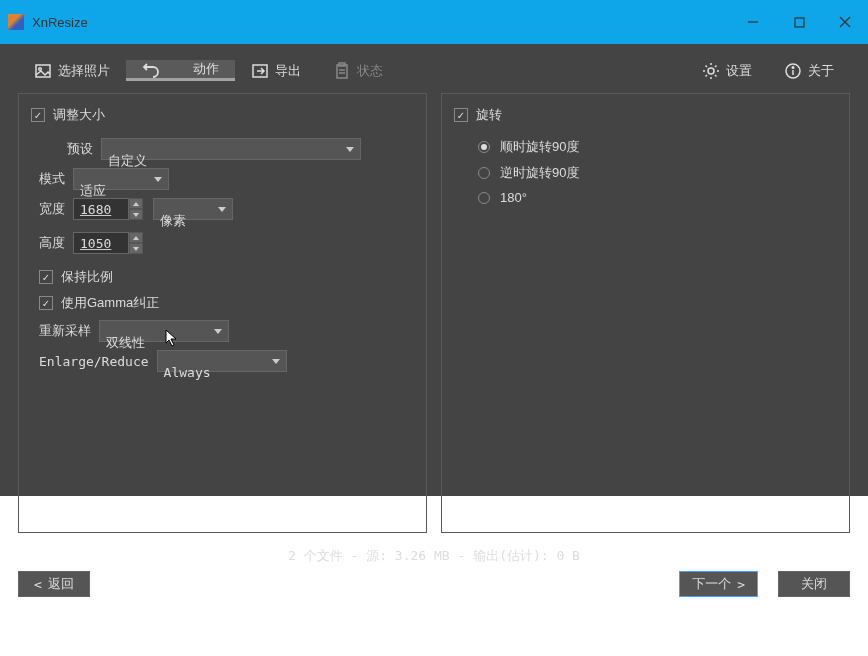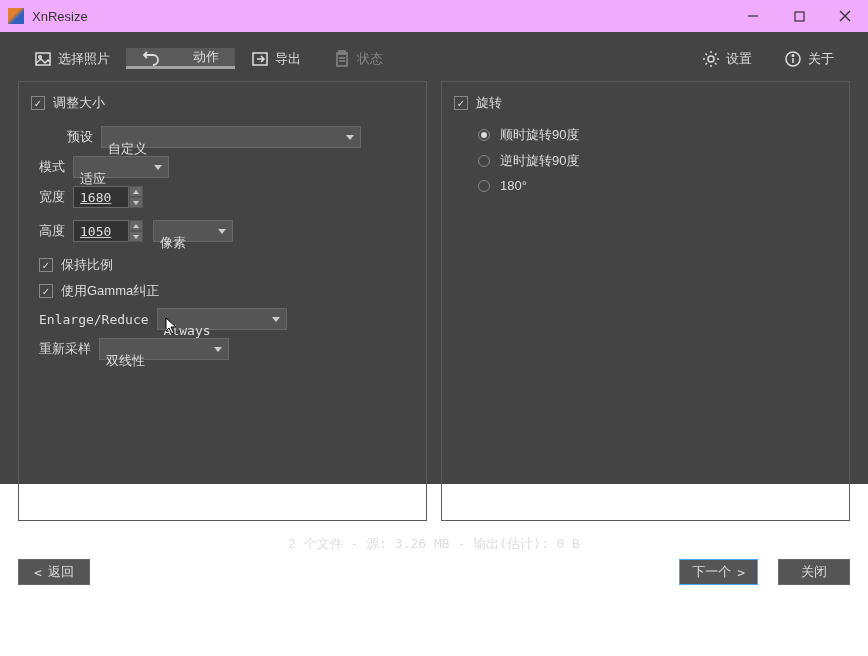--- a/index.html
+++ b/index.html
@@ -5,22 +5,22 @@
 * { box-sizing: border-box; margin: 0; padding: 0; }
 body {
   font-family: "Microsoft YaHei", "SimSun", Arial, sans-serif;
   font-size: 13px;
   background: #fff;
   width: 868px;
   height: 656px;
   overflow: hidden;
 }
 .titlebar {
-  height: 32px;
-  background: #f0abfc;
+  height: 44px;
+  background: #0ea5e9;
   display: flex;
   align-items: center;
   padding: 0 0 0 8px;
 }
 .titlebar .logo {
   width: 16px; height: 16px;
   background: linear-gradient(135deg, #e08030 40%, #3060c0 60%);
   margin-right: 8px;
 }
 .titlebar .title { color: #333; flex: 1; }
@@ -173,21 +173,21 @@
   padding: 0 12px;
   display: flex; align-items: center; justify-content: center;
   gap: 6px;
   cursor: pointer;
 }
 .btn.primary { border-color: #4aa3ff; }
 .chev-left::before { content: "<"; font-family: monospace; }
 .chev-right::after { content: ">"; font-family: monospace; }
 
 .dimrow {
-  display: flex; align-items: flex-end; gap: 10px; margin-left: 8px;
+  display: flex; align-items: flex-start; gap: 10px; margin-left: 8px;
 }
 .dimrow .stacked { display: flex; flex-direction: column; gap: 12px; }
 .dimrow .stacked .row { margin: 0; }
 
 .cursor {
   position: absolute;
   left: 146px; top: 235px;
   pointer-events: none;
 }
 .panel-wrap { position: relative; }
@@ -342,35 +342,35 @@
       <div class="row indent2" style="margin-top:14px">
         <span class="checkbox">✓</span>
         <span class="label">保持比例</span>
       </div>
       <div class="row indent2">
         <span class="checkbox">✓</span>
         <span class="label">使用Gamma纠正</span>
       </div>
 
       <div class="row indent2">
+        <span class="label">重新采样</span>
+        <div class="select" style="width:130px">
+          <span class="sel-text">双线性</span>
+          <span class="caret"></span>
+        </div>
+      </div>
+
+      <div class="row indent2">
         <span class="label" style="font-family:monospace">Enlarge/Reduce</span>
         <div class="select" style="width:130px">
           <span class="sel-text" style="font-family:monospace">Always</span>
           <span class="caret"></span>
         </div>
       </div>
 
-      <div class="row indent2">
-        <span class="label">重新采样</span>
-        <div class="select" style="width:130px">
-          <span class="sel-text">双线性</span>
-          <span class="caret"></span>
-        </div>
-      </div>
-
       <svg class="cursor" width="14" height="20">
         <path d="M1 1 L1 14 L4 11 L7 17 L9 16 L6 10 L11 10 Z" fill="#fff" stroke="#000" stroke-width="1"></path>
       </svg>
     </div>
 
     <div class="panel">
       <div class="heading">
         <span class="checkbox">✓</span>
         <span class="label">旋转</span>
       </div>

